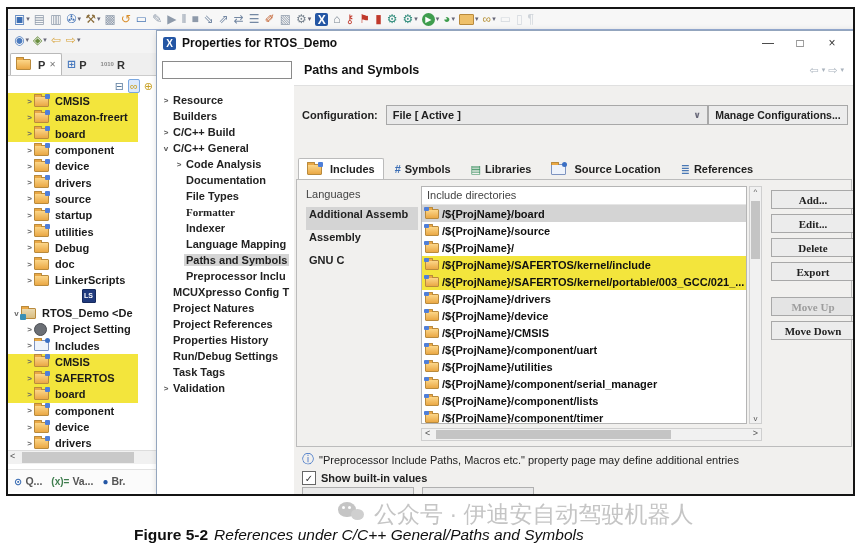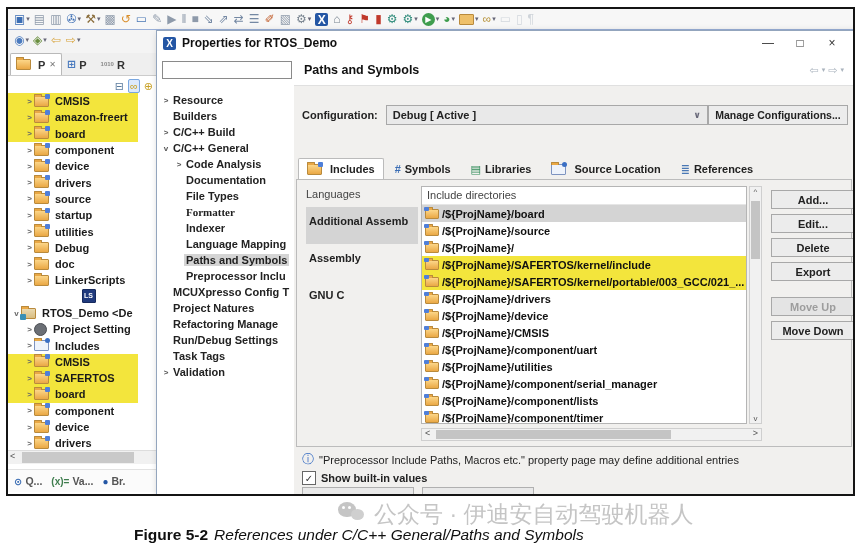--- a/index.html
+++ b/index.html
@@ -71,36 +71,36 @@
   .cfgsel{display:flex;justify-content:space-between;align-items:center;width:322px;height:20px;background:#e9e9e9;border:1px solid #a8a8a8;padding:0 6px;font-size:11px;font-weight:600;color:#222;margin-left:8px;box-sizing:border-box;}
   .cfgsel .ddv{color:#667;font-size:9px;}
   #managebtn{margin-left:auto;width:140px;height:20px;background:#ececec;border:1px solid #a8a8a8;font-size:10.5px;font-weight:600;color:#222;font-family:inherit;padding:0;}
   #tabsrow{position:absolute;left:4px;right:4px;top:103px;height:21px;display:flex;align-items:flex-end;gap:2px;}
   .dtab{display:flex;align-items:center;gap:4px;height:20px;padding:0 8px;font-size:11px;font-weight:600;color:#222;border:1px solid transparent;border-bottom:0;white-space:nowrap;}
   .dtab.active{background:#fff;border-color:#bbb;border-radius:2px 2px 0 0;}
   .dticon{font-size:11px;line-height:11px;}
   #groupbox{position:absolute;left:2px;right:2px;top:124px;height:266px;border:1px solid #bcbcbc;}
   #langhdr{position:absolute;left:9px;top:8px;font-size:11px;color:#444;}
   #langlist{position:absolute;left:9px;top:27px;width:112px;}
-  .lrow{height:21px;font-size:11px;font-weight:600;color:#222;padding:8px 3px;white-space:nowrap;overflow:hidden;}
+  .lrow{height:21px;font-size:11px;font-weight:600;color:#222;padding:1px 3px;white-space:nowrap;overflow:hidden;}
   #incbox{position:absolute;left:124px;top:6px;width:326px;height:238px;background:#fff;border:1px solid #b5b5b5;box-sizing:border-box;overflow:hidden;}
   #inchdr{height:17px;line-height:17px;font-size:11px;color:#444;padding:0 5px;border-bottom:1px solid #e6e6e6;}
   .irow{display:flex;align-items:center;height:17px;padding:0 3px;font-size:11px;font-weight:700;color:#111;white-space:nowrap;overflow:hidden;}
   .irow.selected{background:#d4d4d4;}
   .irow.hl{background:#f3e53c;}
   .irow .mf{width:12px;height:8px;margin-right:3px;}
   #vscroll{position:absolute;left:452px;top:6px;width:13px;height:238px;background:#f1f1f1;border:1px solid #cfcfcf;box-sizing:border-box;font-size:8px;color:#555;text-align:center;}
   #vscroll .thumb{position:absolute;left:1px;right:1px;top:14px;height:58px;background:#c4c4c4;}
   #vscroll .a2{position:absolute;bottom:0;left:0;right:0;}
   #hscroll{position:absolute;left:124px;top:248px;width:341px;height:13px;background:#f1f1f1;border:1px solid #cfcfcf;box-sizing:border-box;font-size:9px;color:#555;}
   #hscroll .thumb{position:absolute;left:14px;top:1px;width:235px;height:9px;background:#c4c4c4;}
   #hscroll .a1{position:absolute;left:3px;top:-1px;}
   #hscroll .a2{position:absolute;right:3px;top:-1px;}
   #btncol{position:absolute;left:474px;top:10px;}
-  .pbtn{width:84px;height:19px;margin-bottom:5px;background:#ececec;border:1px solid #a8a8a8;font-size:11px;font-weight:600;color:#222;display:flex;align-items:center;justify-content:center;box-sizing:border-box;}
+  .pbtn{width:84px;height:19px;margin-bottom:5px;background:#ececec;border:1px solid #a8a8a8;font-size:11px;font-weight:600;color:#222;display:flex;align-items:center;justify-content:center;box-sizing:border-box;font-family:Liberation Serif, serif;}
   .pbtn.disabled{color:#9d9d9d;background:#e4e4e4;}
   #inforow{position:absolute;left:8px;top:396px;display:flex;gap:5px;align-items:center;font-size:11px;color:#222;white-space:nowrap;}
   #inforow .icn{color:#3a6fc4;font-size:12px;}
   #chkrow{position:absolute;left:8px;top:416px;display:flex;gap:5px;align-items:center;font-size:11px;font-weight:600;color:#222;}
   .cbx{display:inline-flex;width:12px;height:12px;border:1px solid #666;background:#fff;align-items:center;justify-content:center;font-size:10px;color:#333;}
   .partial{position:absolute;top:432px;width:112px;height:30px;background:#e9e9e9;border:1px solid #b0b0b0;box-sizing:border-box;}
   
   #caption{position:absolute;left:134px;top:526px;font-size:15.5px;color:#101010;white-space:nowrap;}
   #caption b{font-style:normal;margin-right:6px;}
   #caption i{font-weight:400;}
@@ -497,21 +497,25 @@
           <div class="nrow" style="padding-left: 4px;">
           <span class="exp" style="visibility: hidden;"></span>
           <span class="tlabel">MCUXpresso Config T</span>
         </div>
           <div class="nrow" style="padding-left: 4px;">
           <span class="exp" style="visibility: hidden;"></span>
           <span class="tlabel">Project Natures</span>
         </div>
           <div class="nrow" style="padding-left: 4px;">
           <span class="exp" style="visibility: hidden;"></span>
-          <span class="tlabel">Refactoring Manage</span>
+          <span class="tlabel">Project References</span>
+        </div>
+          <div class="nrow" style="padding-left: 4px;">
+          <span class="exp" style="visibility: hidden;"></span>
+          <span class="tlabel">Properties History</span>
         </div>
           <div class="nrow" style="padding-left: 4px;">
           <span class="exp" style="visibility: hidden;"></span>
           <span class="tlabel">Run/Debug Settings</span>
         </div>
           <div class="nrow" style="padding-left: 4px;">
           <span class="exp" style="visibility: hidden;"></span>
           <span class="tlabel">Task Tags</span>
         </div>
           <div class="nrow" style="padding-left: 4px;">
@@ -528,21 +532,21 @@
           <span>⇦</span>
             <span class="dd">▾</span>
           <span>⇨</span>
             <span class="dd">▾</span>
         </span>
       </div>
 
       <div id="cfgrow">
         <span class="lbl">Configuration:</span>
         <span class="cfgsel">
-          <span>Debug  [ Active ]</span>
+          <span>File  [ Active ]</span>
           <span class="ddv">∨</span>
         </span>
         <button id="managebtn">Manage Configurations...</button>
       </div>
 
       <div id="tabsrow">
 
       <span class="dtab active">
             <span class="icn dticon mf ic-src-folder"></span>
             <span>Includes</span>

